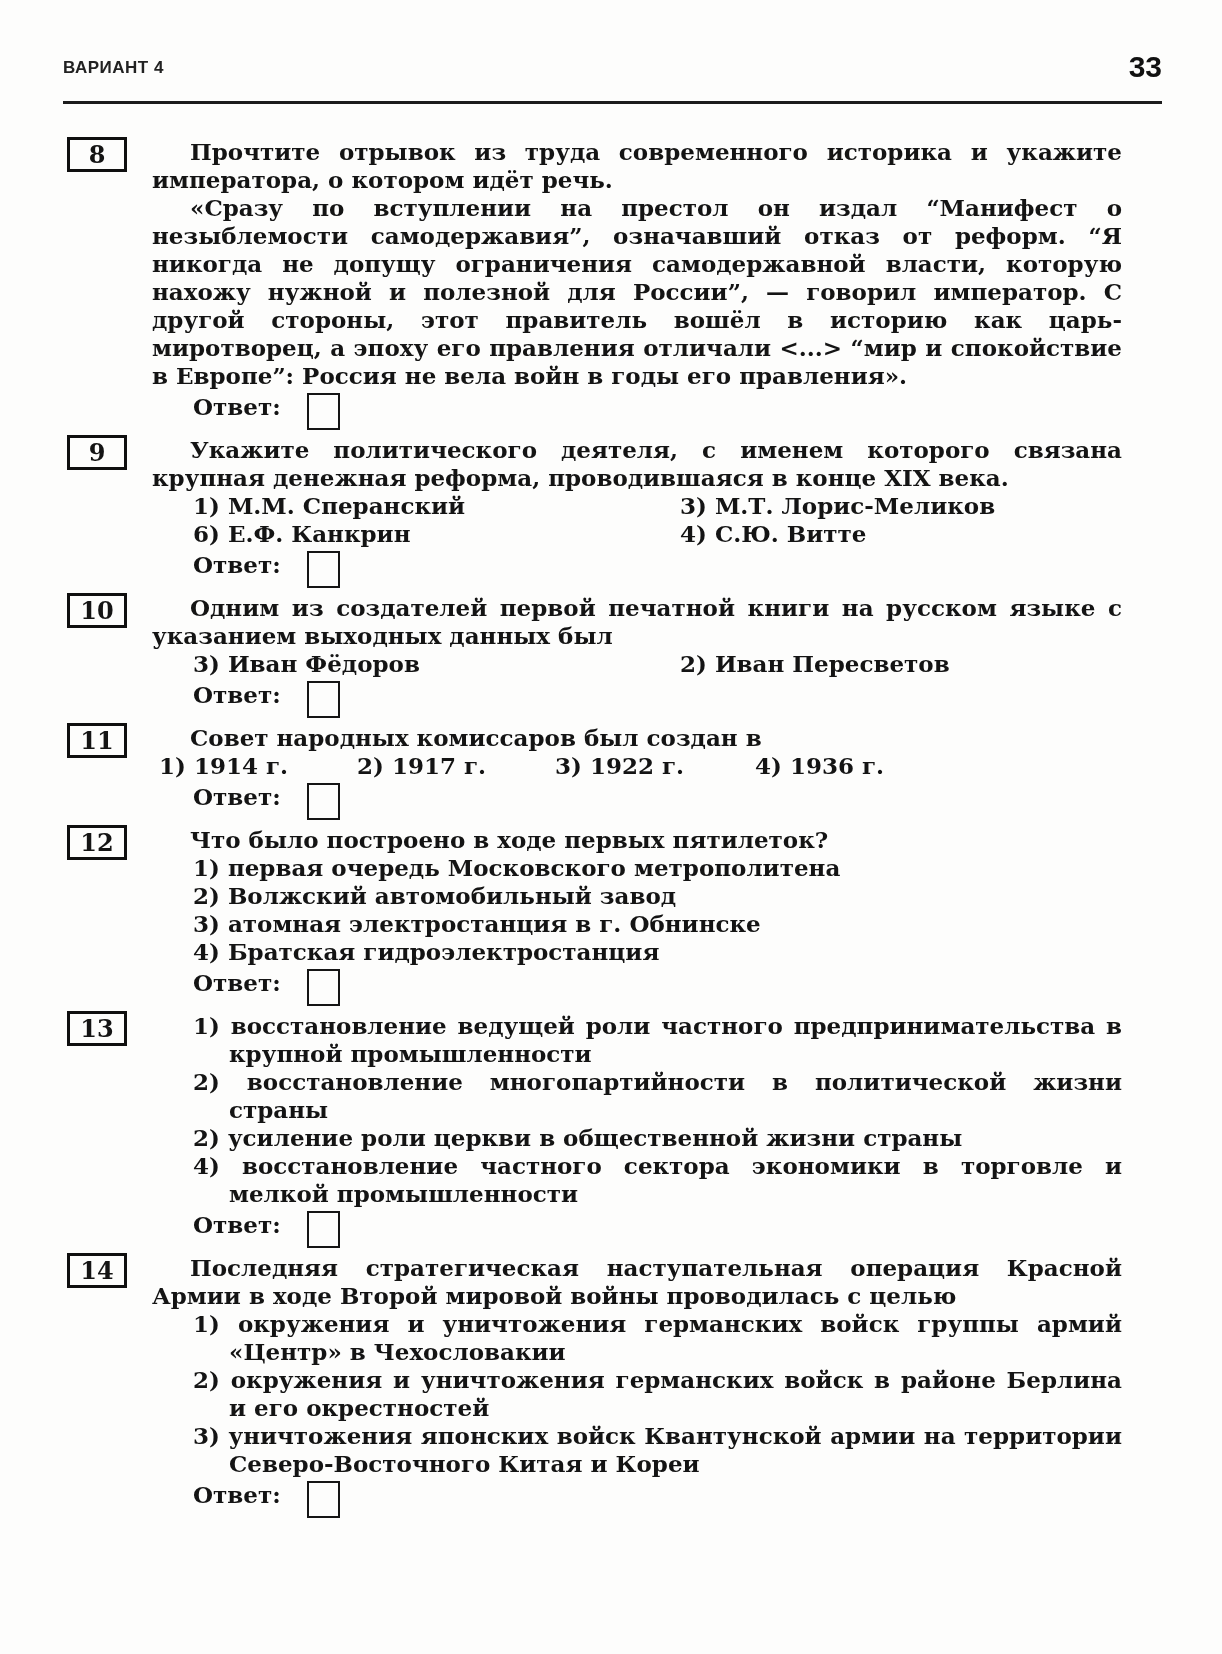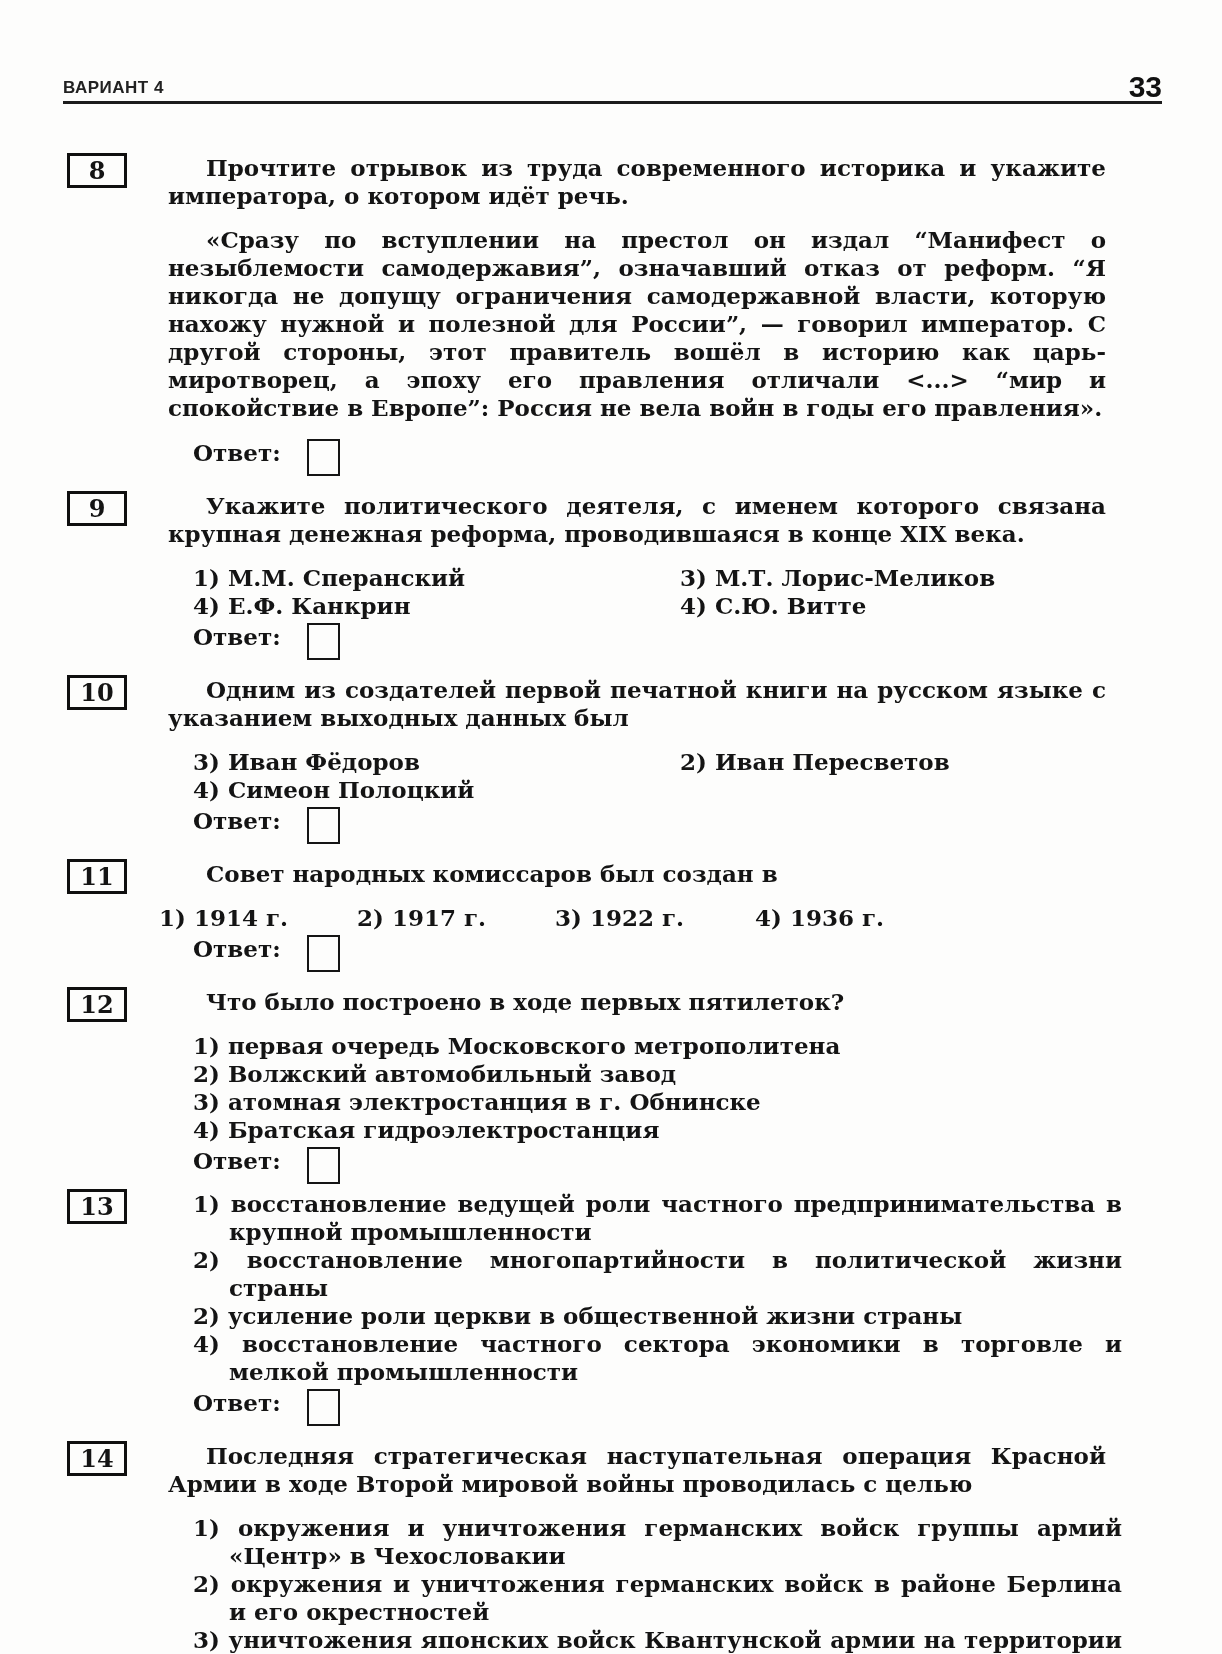--- a/index.html
+++ b/index.html
@@ -10,21 +10,21 @@
     background:#fdfdfc;
     color:#141414;
     font-family:"DejaVu Serif","Liberation Serif",serif;
     font-weight:600;
     font-size:23px;
     line-height:28px;
     overflow:hidden;
   }
   
   .header{
-    position:absolute;top:72px;left:63px;right:60px;
+    position:absolute;top:52px;left:63px;right:60px;
     display:flex;justify-content:space-between;align-items:flex-end;
     font-family:"Liberation Sans","DejaVu Sans",sans-serif;
   }
   .variant{font-size:17px;font-weight:bold;letter-spacing:.5px;color:#222;}
   .pagenum{font-size:30px;font-weight:bold;line-height:30px;color:#111;}
   .rule{
     position:absolute;top:101px;left:63px;right:60px;
     border-top:3px solid #1c1c1c;
   }
   
@@ -33,21 +33,21 @@
   }
   .q{position:relative;}
   .qnum-box{
     position:absolute;left:-85px;top:-1px;
     width:54px;height:29px;
     border:3px solid #0f0f0f;
     display:flex;align-items:center;justify-content:center;
     font-size:24px;font-weight:bold;
     background:#fdfdfc;
   }
-  .qtext{margin:16px;text-align:justify;}
+  .qtext{margin:0;text-align:justify;}
   .qtext.indent{text-indent:38px;}
   .opts{margin-left:41px;}
   .opt{white-space:nowrap;}
   .layout-row-wide{display:grid;grid-template-columns:222px 262px 256px auto;}
   .layout-row-narrow{display:grid;grid-template-columns:198px 198px 200px auto;margin-left:7px;}
   .layout-two-col{display:grid;grid-template-columns:487px auto;}
   .layout-list .opt{
     white-space:normal;text-align:justify;
     padding-left:36px;text-indent:-36px;
   }
@@ -97,42 +97,41 @@
       <div class="qnum-box">
         <span>9</span>
       </div>
       <div class="qbody">
         <div>
             <p class="qtext indent">Укажите политического деятеля, с именем которого связана крупная денежная реформа, проводившаяся в конце XIX века.</p>
           </div>
         <div class="opts layout-two-col">
             <div class="opt">1) М.М. Сперанский</div>
             <div class="opt">3) М.Т. Лорис-Меликов</div>
-            <div class="opt">4) Е.Ф. Канкрин</div>
+            <div class="opt">6) Е.Ф. Канкрин</div>
             <div class="opt">4) С.Ю. Витте</div>
           </div>
         <div class="answer-row">
           <span class="answer-label">Ответ:</span>
           <span class="answer-box"></span>
         </div>
       </div>
     </section>
 
     <section class="q">
       <div class="qnum-box">
         <span>10</span>
       </div>
       <div class="qbody">
         <div>
             <p class="qtext indent">Одним из создателей первой печатной книги на русском языке с указанием выходных данных был</p>
           </div>
         <div class="opts layout-two-col">
             <div class="opt">3) Иван Фёдоров</div>
             <div class="opt">2) Иван Пересветов</div>
-            <div class="opt">4) Симеон Полоцкий</div>
           </div>
         <div class="answer-row">
           <span class="answer-label">Ответ:</span>
           <span class="answer-box"></span>
         </div>
       </div>
     </section>
 
     <section class="q">
       <div class="qnum-box">

